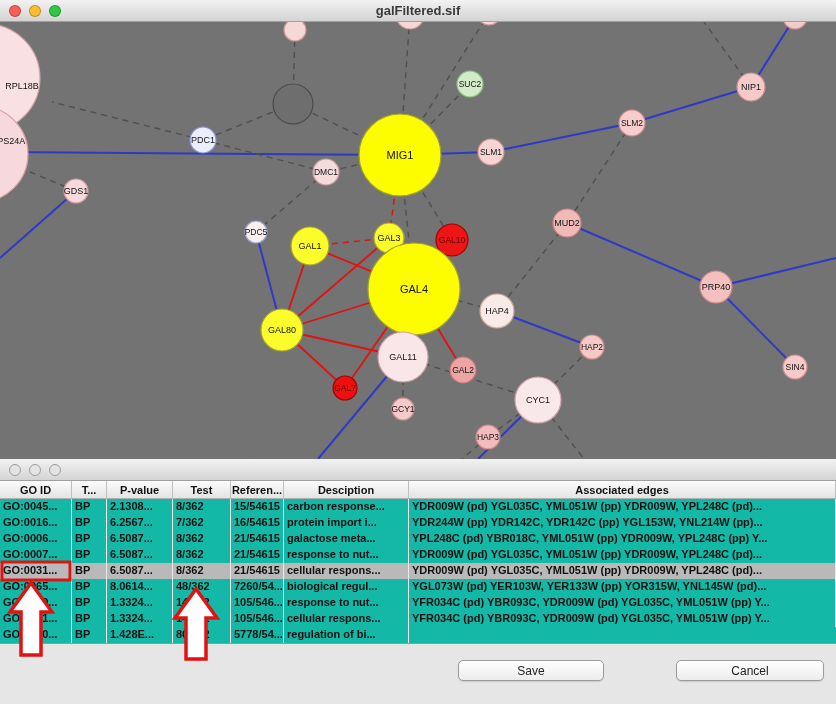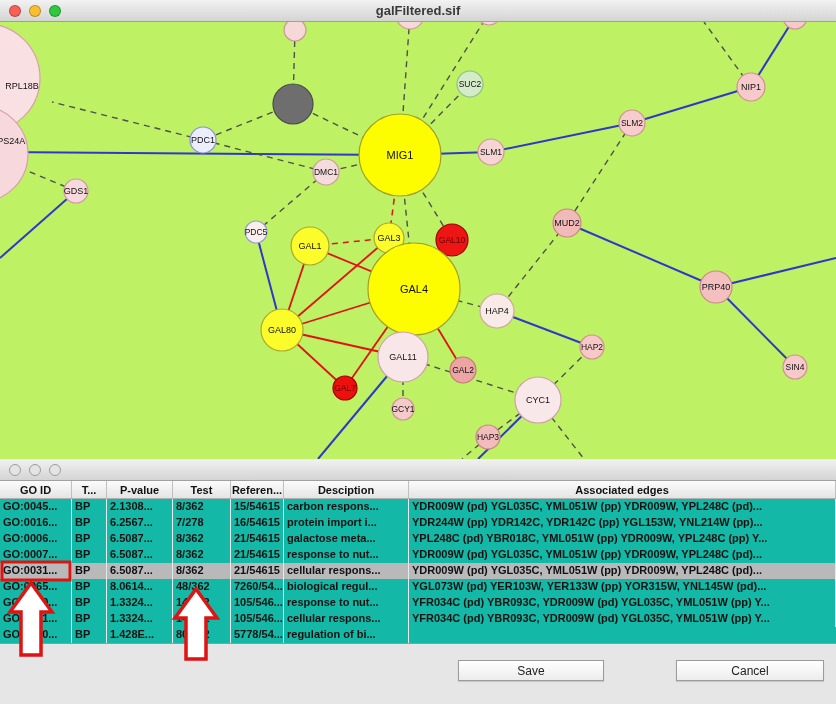--- a/index.html
+++ b/index.html
@@ -7,36 +7,36 @@
   body { font-family:"Liberation Sans", sans-serif; background:#ececec; position:relative; }
 
   .titlebar { height:22px; background:linear-gradient(#f2f2f2,#d4d4d4); border-bottom:1px solid #a0a0a0;
               position:relative; display:flex; align-items:center; justify-content:center; }
   .titlebar .title { font-size:13px; font-weight:bold; color:#3a3a3a; }
   .titlebar.inactive .title { color:#7a7a7a; }
   .traffic { position:absolute; left:9px; top:5px; display:flex; gap:8px; }
   .light { width:12px; height:12px; border-radius:50%; border:1px solid rgba(0,0,0,0.25); padding:0; }
   .light.hollow { background:#e4e4e4 !important; border:1px solid #9c9c9c; }
 
-  .canvas { height:437px; background:#bef264; position:relative; overflow:hidden; }
+  .canvas { height:437px; background:#737373; position:relative; overflow:hidden; }
   .canvas svg { display:block; }
 
   .table { font-size:11px; color:#111; background:#fff;font-weight:bold; }
   .thead { display:flex; height:18px; background:linear-gradient(#fcfcfc,#e4e4e4);
            border-bottom:1px solid #b0b0b0; }
   .th { border-right:1px solid #c0c0c0; display:flex; align-items:center; justify-content:center;
         overflow:hidden; white-space:nowrap; flex:none; }
   .tr { display:flex; height:16px; background:#14b8a6; }
   .tr.selected { background:#b9b9b9; }
   .td { padding:1px 3px 0 3px; overflow:hidden; white-space:nowrap; flex:none;
         border-right:1px solid #e9e9e9; }
 
   .footer { height:61px; background:#e6e6e6; border-top:1px solid #989898; position:relative; }
   button.mac { position:absolute; top:16px; height:21px; background:linear-gradient(#ffffff,#ececec);
-               border:1px solid #9b9b9b; border-radius:0; font-size:12px; color:#222;
+               border:1px solid #9b9b9b; border-radius:5px; font-size:12px; color:#222;
                font-family:"Liberation Sans", sans-serif; box-shadow:0 1px 1px rgba(0,0,0,0.12); }
   #save-btn { left:458px; width:146px; }
   #cancel-btn { left:676px; width:148px; }
 
   .annotations { position:absolute; left:0; top:0; pointer-events:none; z-index:50; }
 </style>
 </head>
 <body>
 
 <div class="win-top">
@@ -180,28 +180,28 @@
         <div class="th" style="width: 53px;">Referen...</div>
         <div class="th" style="width: 125px;">Desciption</div>
         <div class="th" style="width: 427px;">Associated edges</div>
       </div>
       <div class="tr">
         <div class="td" style="width: 72px;">GO:0045...</div>
         <div class="td" style="width: 35px;">BP</div>
         <div class="td" style="width: 66px;">2.1308...</div>
         <div class="td" style="width: 58px;">8/362</div>
         <div class="td" style="width: 53px;">15/54615</div>
-        <div class="td" style="width: 125px;">carbon respons...</div>
+        <div class="td" style="width: 125px;">carbon response...</div>
         <div class="td" style="width: 427px;">YDR009W (pd) YGL035C, YML051W (pp) YDR009W, YPL248C (pd)...</div>
       </div>
       <div class="tr">
         <div class="td" style="width: 72px;">GO:0016...</div>
         <div class="td" style="width: 35px;">BP</div>
         <div class="td" style="width: 66px;">6.2567...</div>
-        <div class="td" style="width: 58px;">7/278</div>
+        <div class="td" style="width: 58px;">7/362</div>
         <div class="td" style="width: 53px;">16/54615</div>
         <div class="td" style="width: 125px;">protein import i...</div>
         <div class="td" style="width: 427px;">YDR244W (pp) YDR142C, YDR142C (pp) YGL153W, YNL214W (pp)...</div>
       </div>
       <div class="tr">
         <div class="td" style="width: 72px;">GO:0006...</div>
         <div class="td" style="width: 35px;">BP</div>
         <div class="td" style="width: 66px;">6.5087...</div>
         <div class="td" style="width: 58px;">8/362</div>
         <div class="td" style="width: 53px;">21/54615</div>

